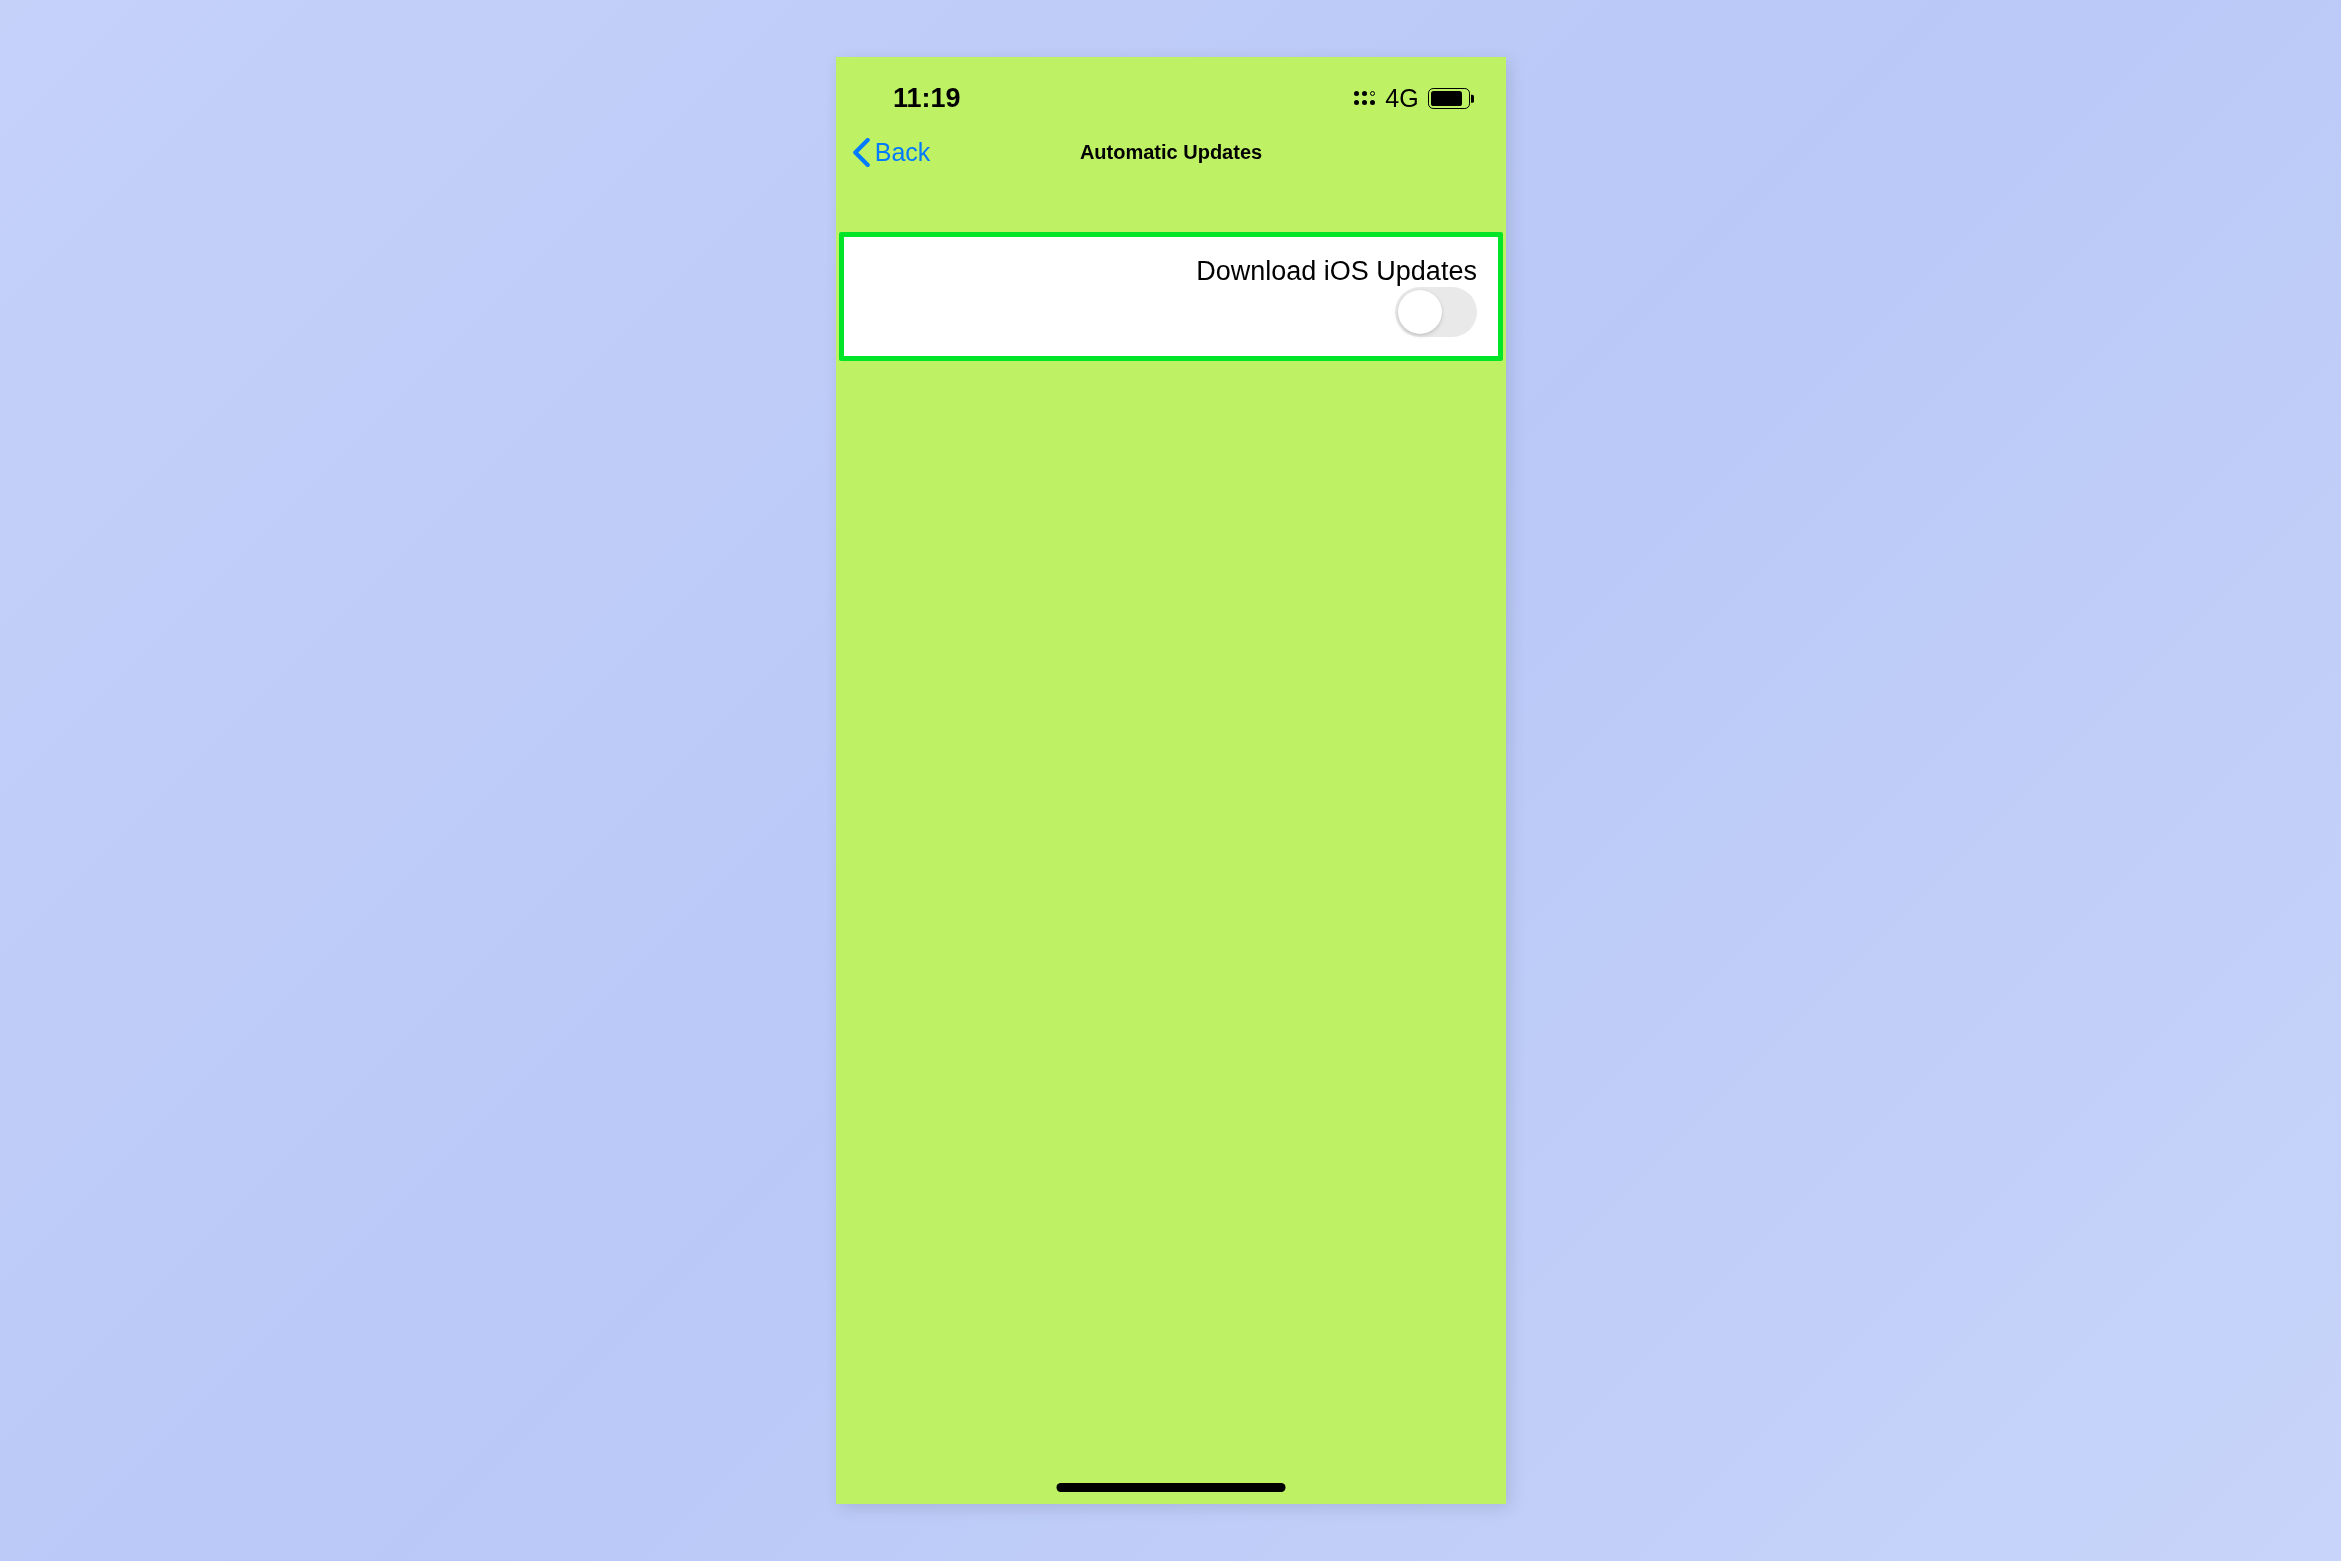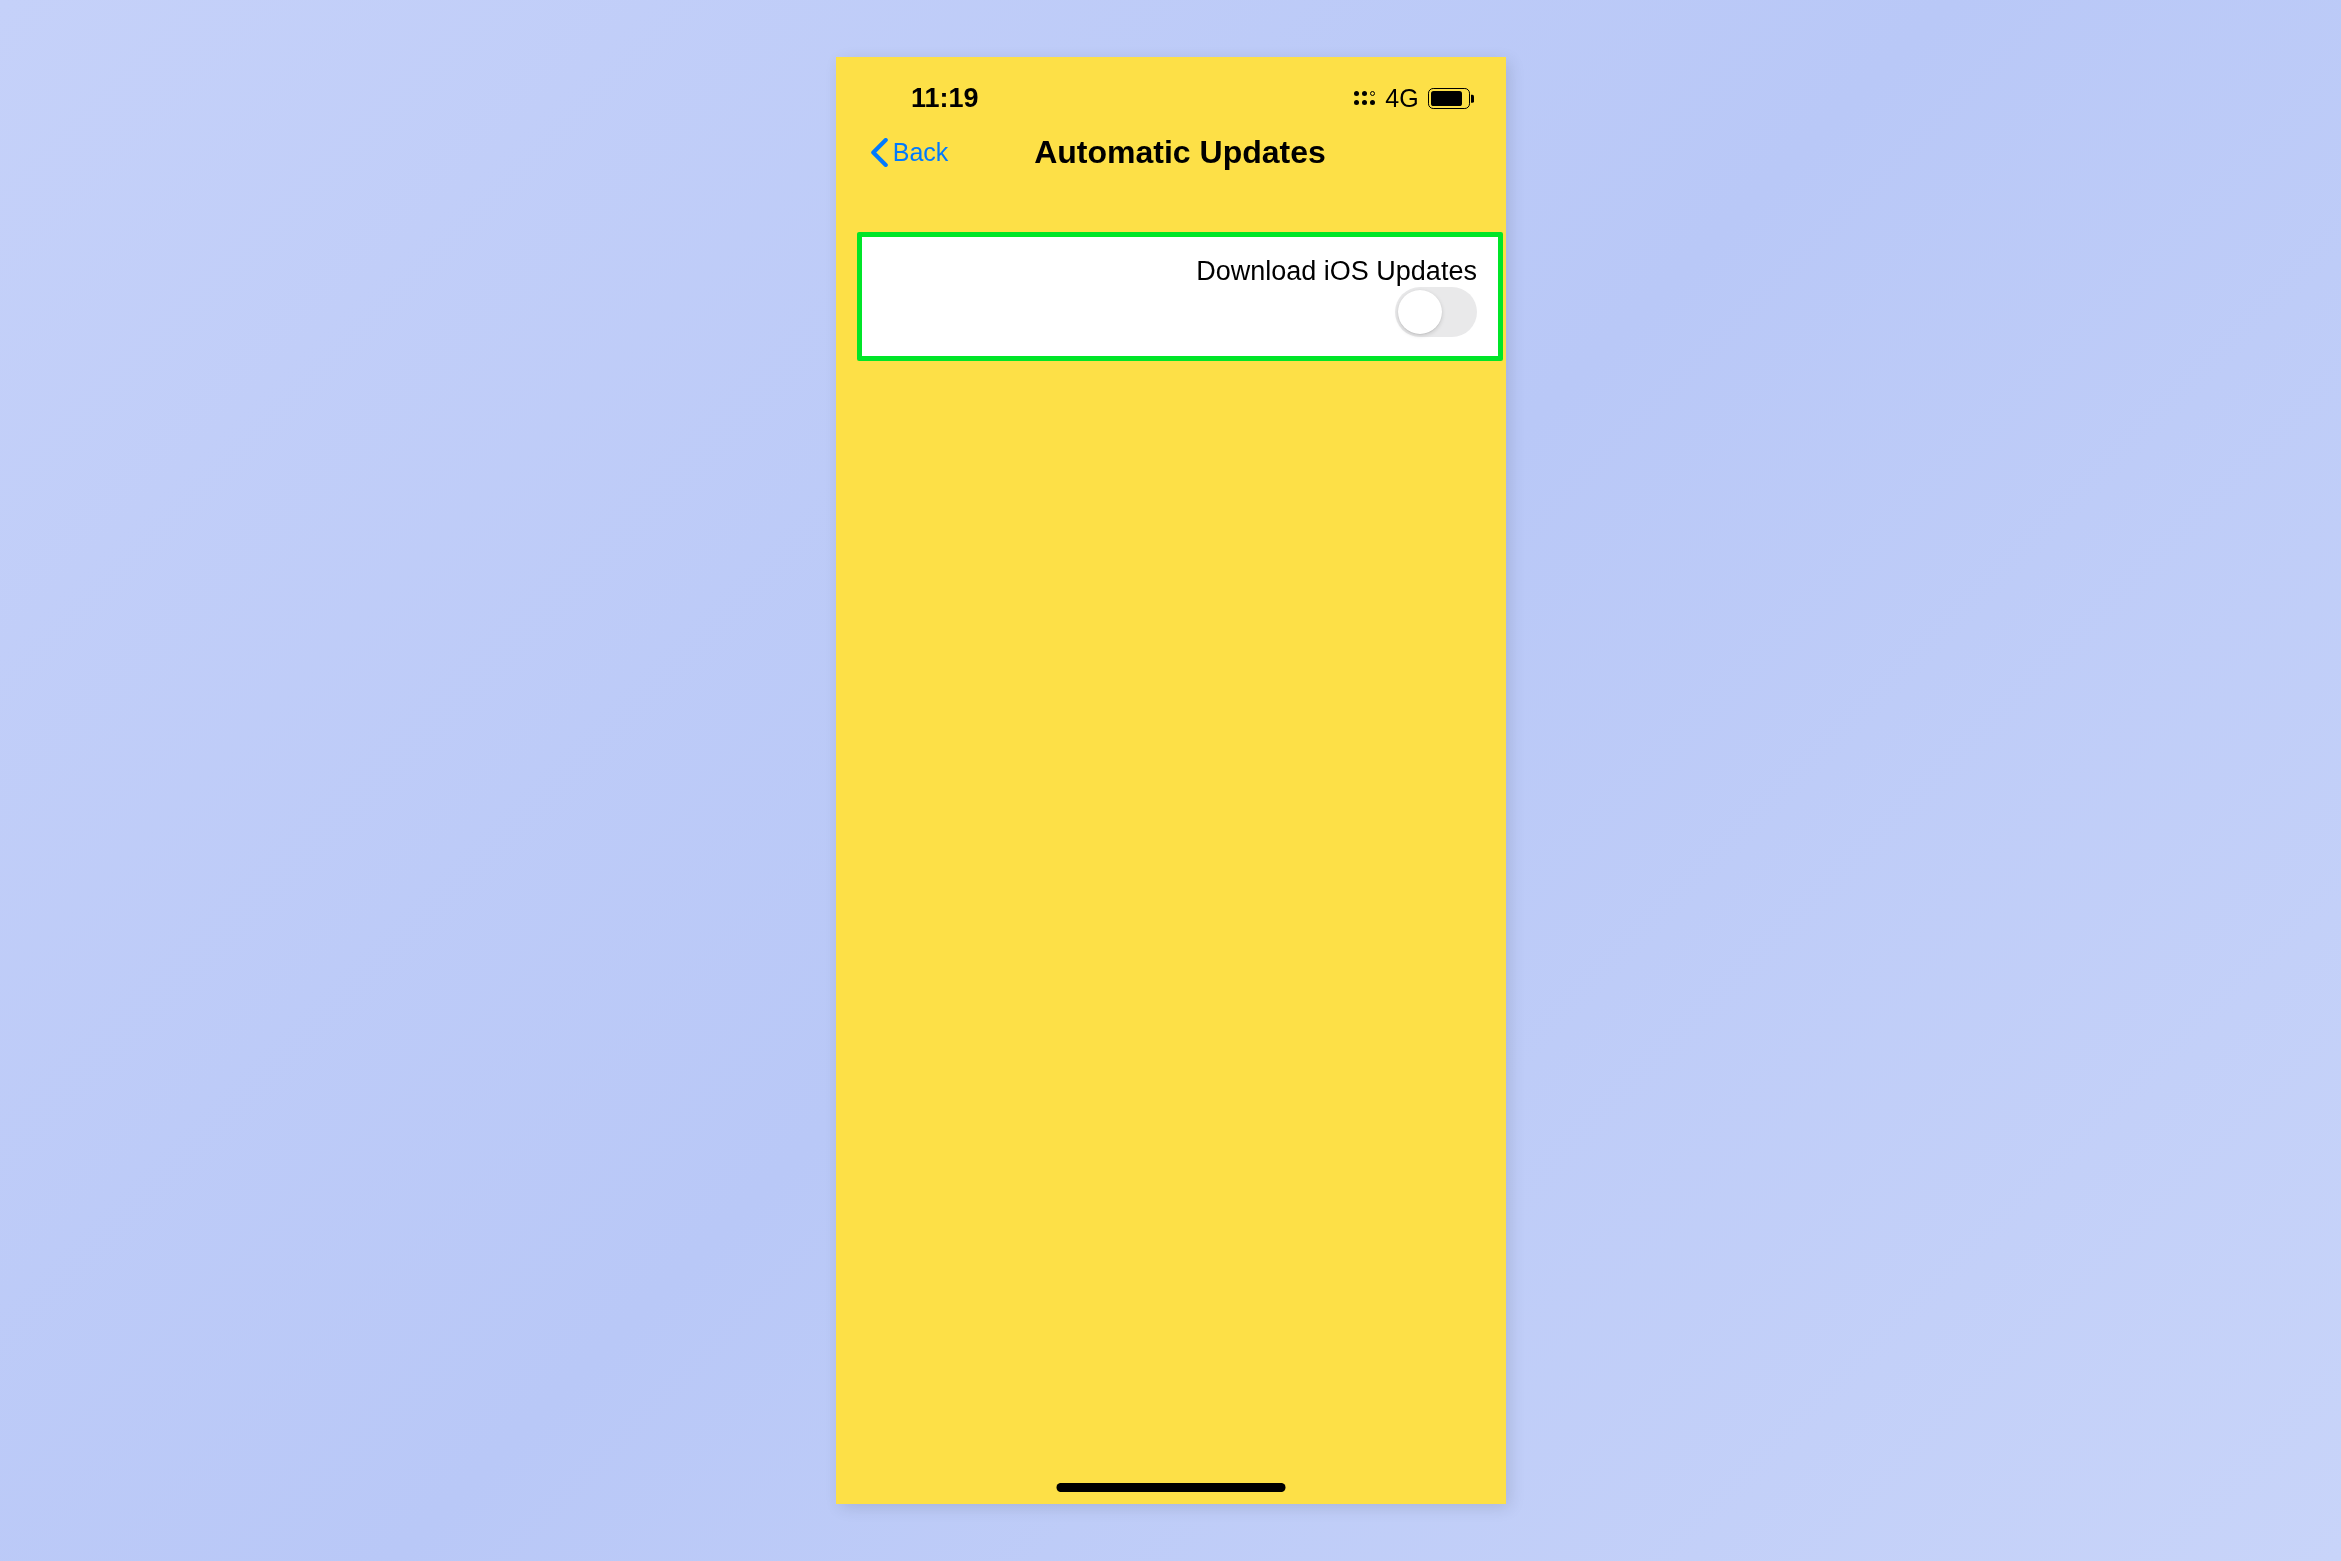--- a/index.html
+++ b/index.html
@@ -12,24 +12,23 @@
       height: 1561px;
       background: linear-gradient(135deg, #c5d1f9 0%, #b9c8f7 50%, #c8d4f9 100%);
       font-family: -apple-system, BlinkMacSystemFont, 'Segoe UI', Helvetica, Arial, sans-serif;
       display: flex;
       align-items: center;
       justify-content: center;
     }
     .phone-frame {
       width: 670px;
       height: 1447px;
-      background: #fde047;
+      background: #bef264;
       position: relative;
       box-shadow: 4.2px 4.2px 15.6px rgba(0,0,0,0.12);
-      padding-left: 18px;
     }
     .status-bar {
       height: 68px;
       display: flex;
       justify-content: space-between;
       align-items: center;
       padding: 15.6px 36px 0 57px;
     }
     .status-time {
       font-size: 27px;
@@ -106,21 +105,21 @@
       cursor: pointer;
     }
     .back-chevron {
       width: 19px;
       height: 29px;
     }
     .nav-title {
       position: absolute;
       left: 50%;
       transform: translateX(-50%);
-      font-size: 32px;
+      font-size: 20px;
       font-weight: 600;
       color: #000;
     }
     .content {
       padding-top: 52px;
     }
     .setting-row-highlight {
       border: 5.2px solid #00e528;
       border-radius: 2.1px;
       margin: 0 3.1px;

